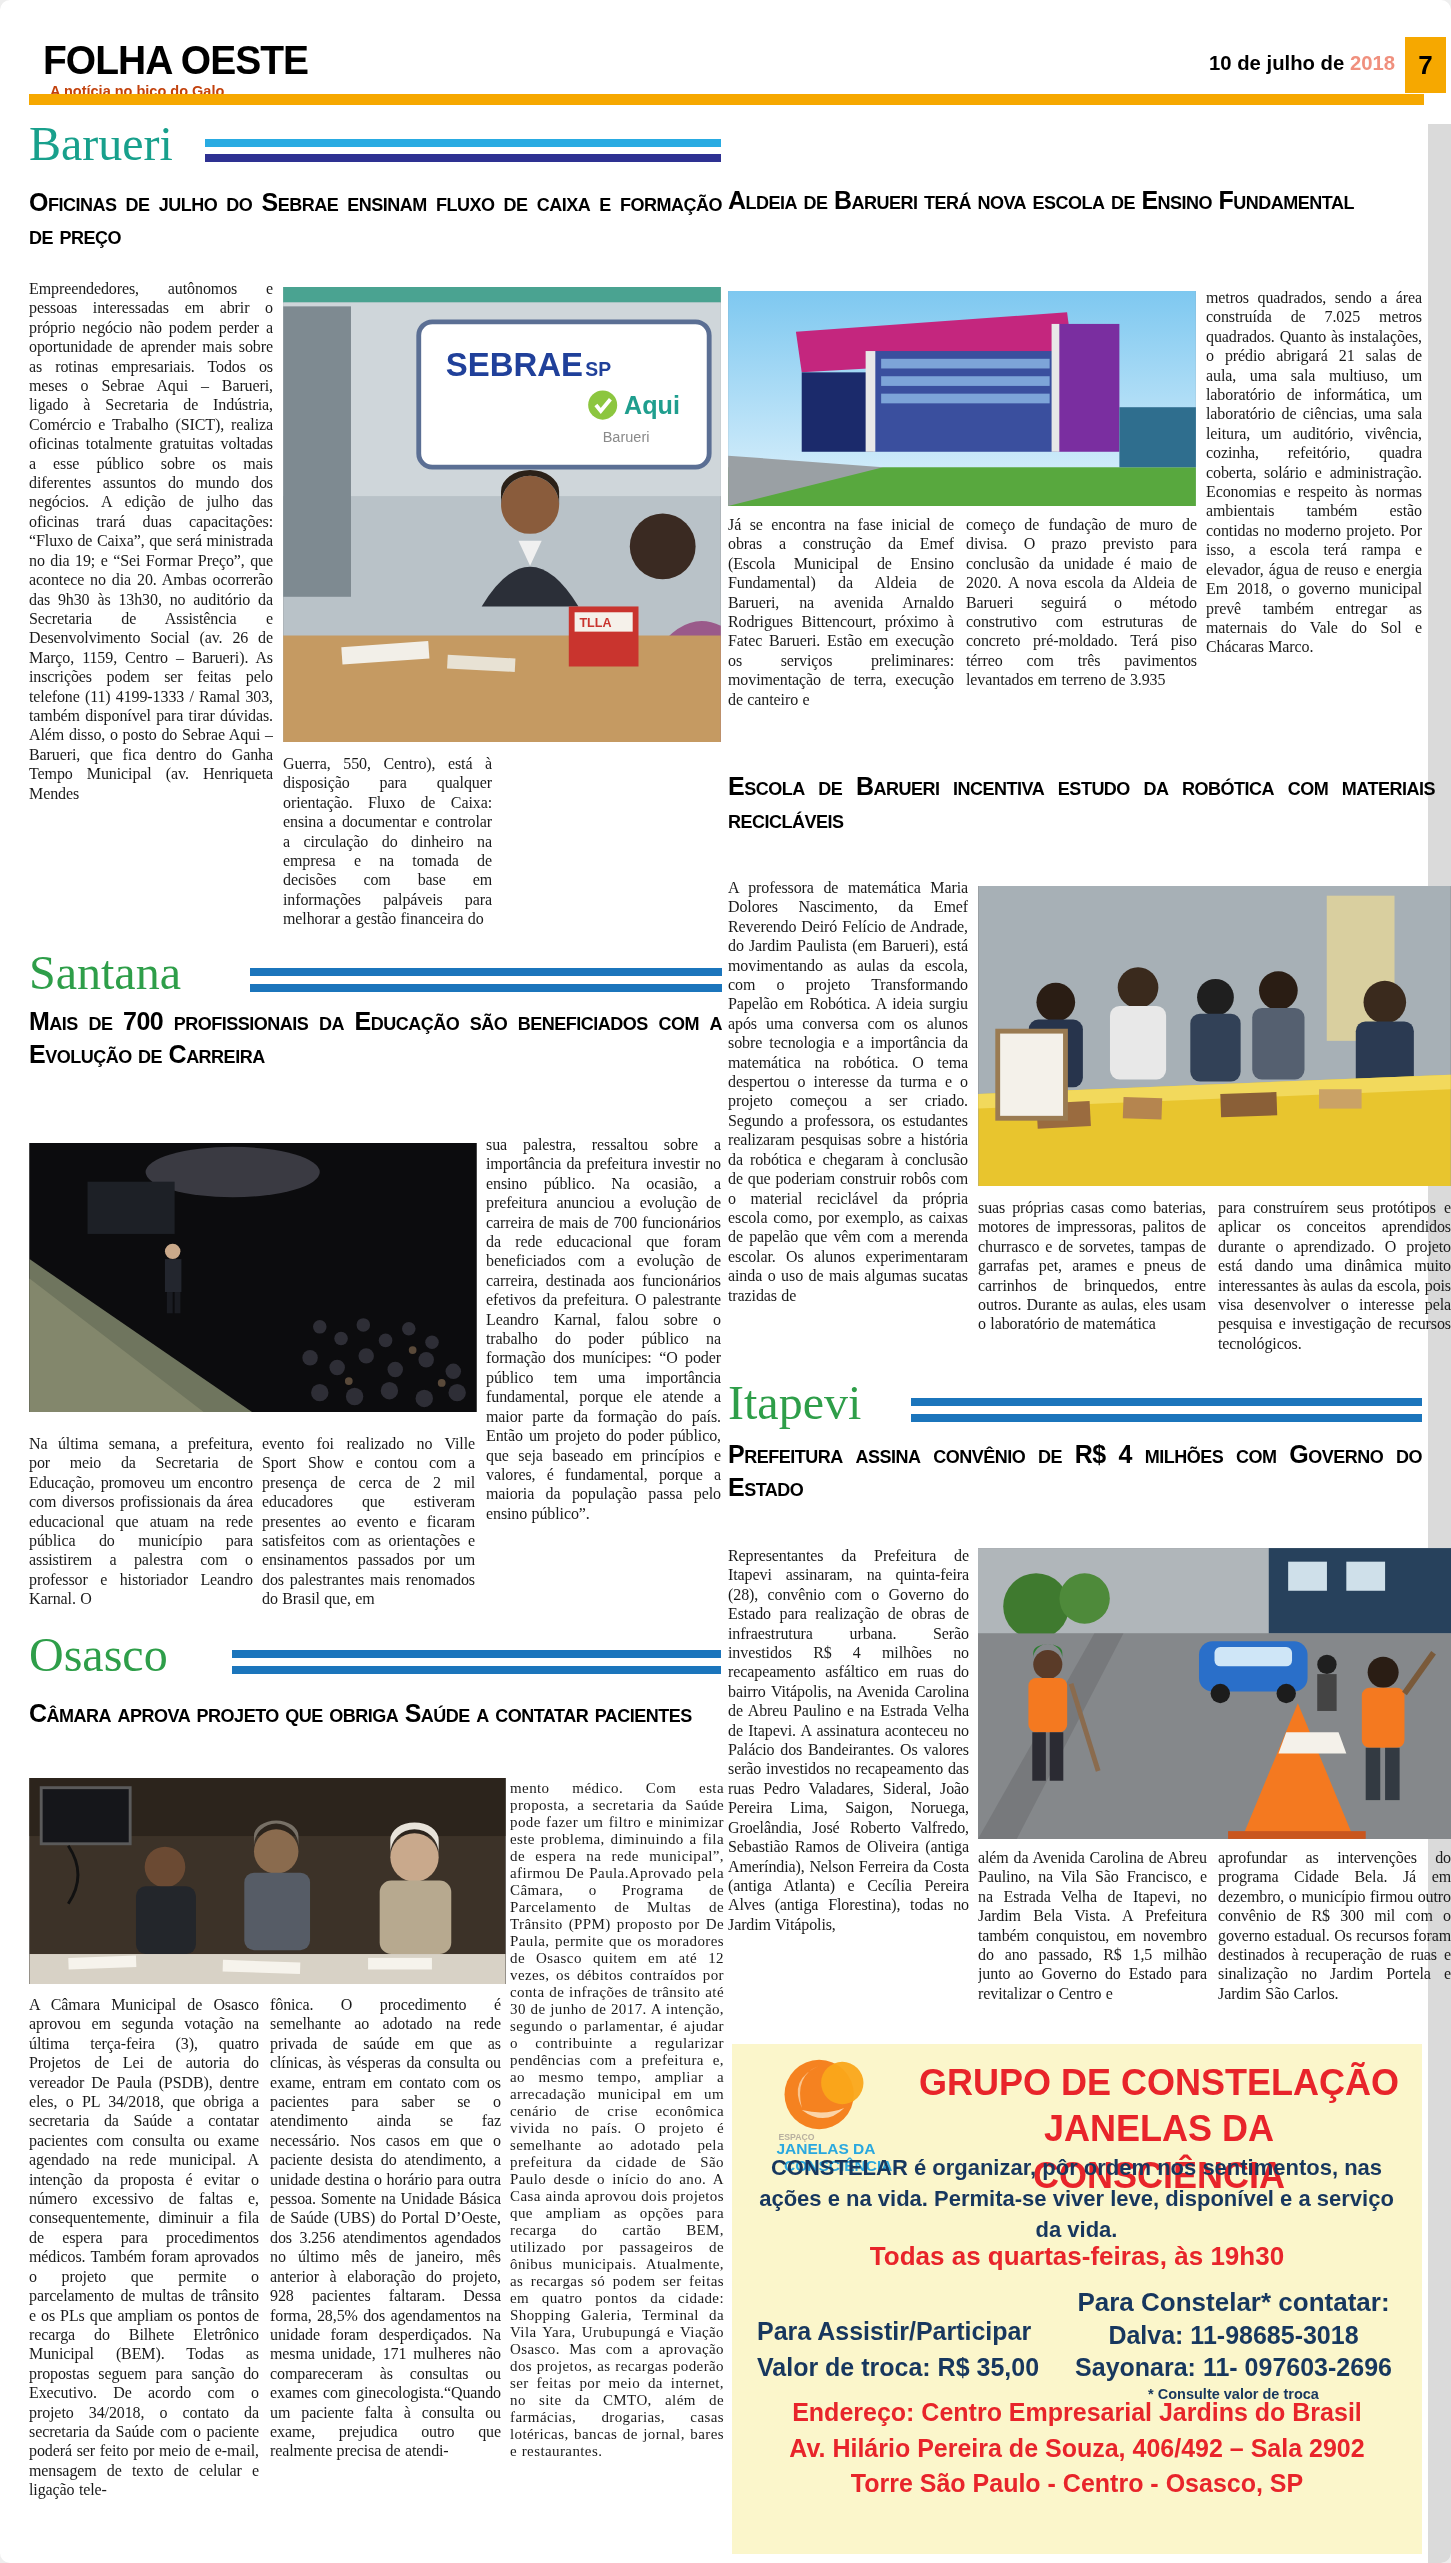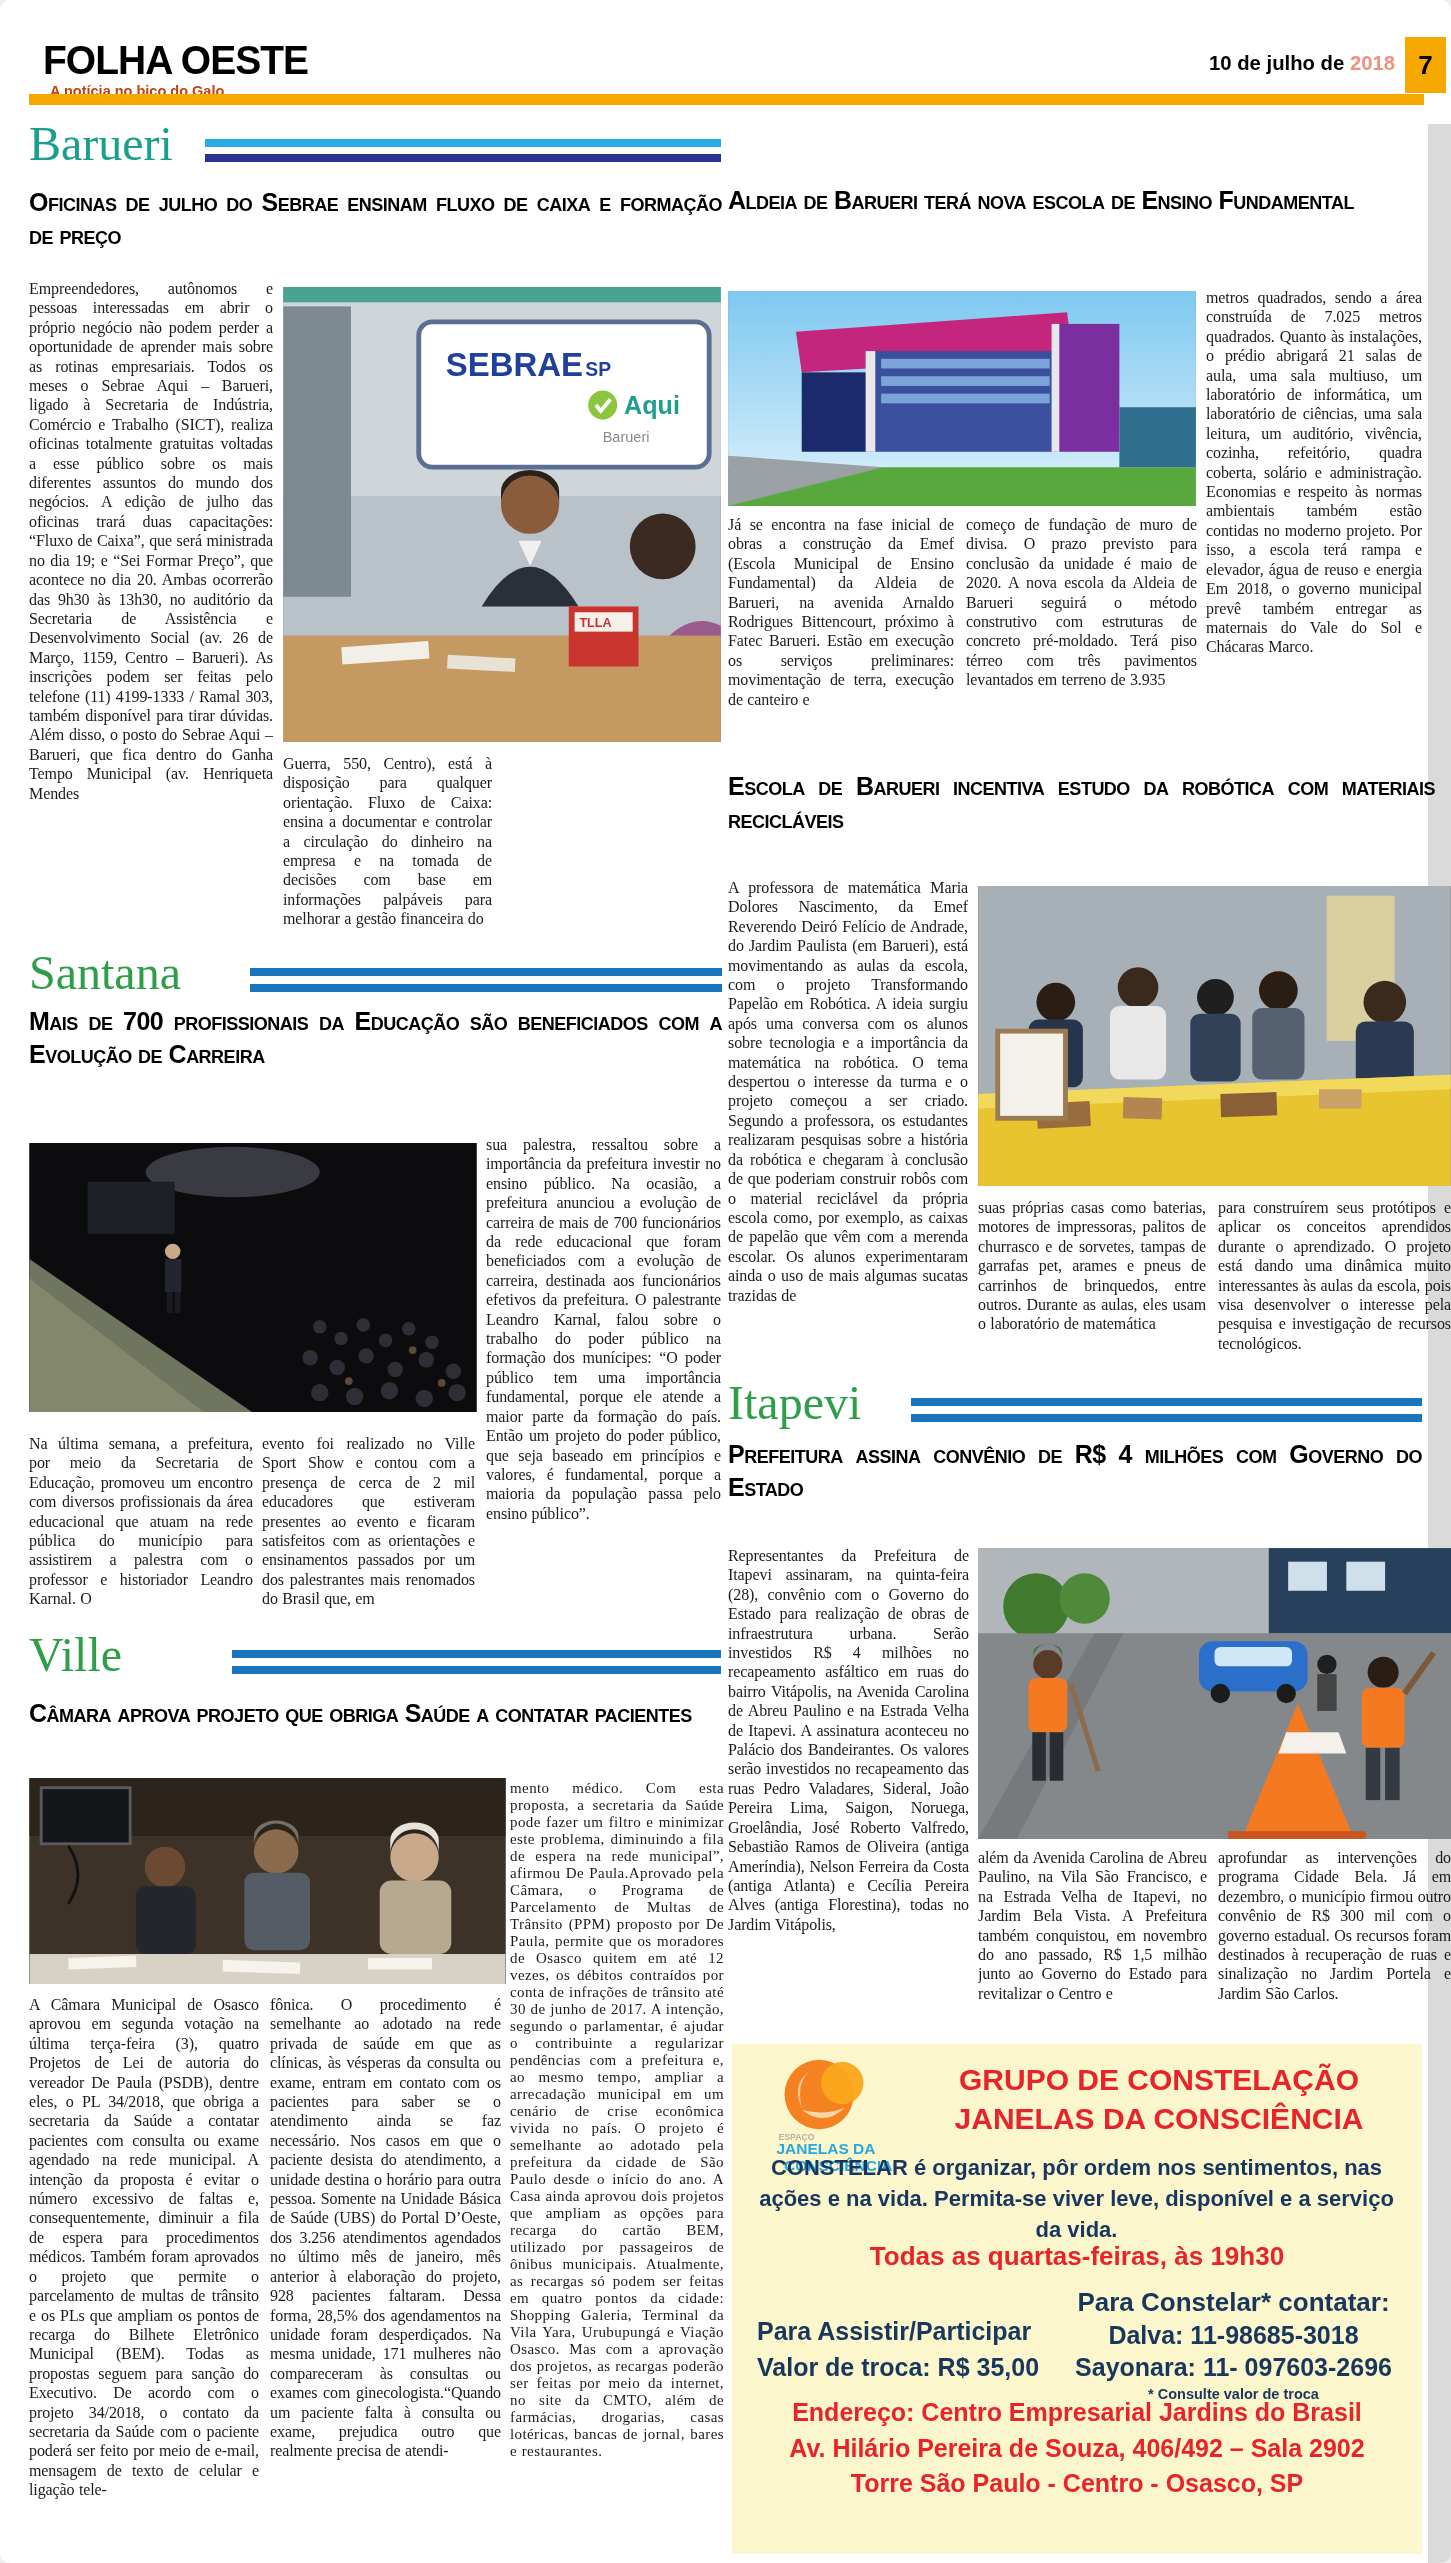--- a/index.html
+++ b/index.html
@@ -35,21 +35,21 @@
   .col{position:absolute;text-align:justify;font-size:16px;line-height:19.4px;
     overflow:hidden;letter-spacing:-0.1px;word-spacing:0.5px;}
   .col-tight{font-size:15px;line-height:17px;letter-spacing:0.4px;}
   
   .photo{position:absolute;overflow:hidden;background:#888;}
   .photo svg{display:block;}
   
   .ad{position:absolute;left:732px;top:2044px;width:690px;height:510px;
     background:var(--ad-bg,#FBF6CB);font-family:"Liberation Sans",sans-serif;}
   .ad-title{position:absolute;left:182px;top:15.5px;width:490px;text-align:center;
-    font-weight:bold;font-size:30px;line-height:1.3;color:var(--ad-red,#E8242A);}
+    font-weight:bold;font-size:36px;line-height:1.3;color:var(--ad-red,#E8242A);}
   .ad-intro{position:absolute;left:21px;top:108px;width:647px;text-align:center;
     font-weight:bold;font-size:22px;line-height:1.42;color:var(--ad-blue,#17375E);}
   .ad-schedule{position:absolute;left:0;top:197px;width:100%;text-align:center;
     font-weight:bold;font-size:26px;color:var(--ad-red,#E8242A);}
   .ad-left{position:absolute;left:25px;top:269px;width:300px;
     font-weight:bold;font-size:25px;line-height:1.45;color:var(--ad-blue,#17375E);}
   .ad-right{position:absolute;left:333px;top:242px;width:337px;text-align:center;
     font-weight:bold;color:var(--ad-blue,#17375E);}
   .ad-right .rt{font-size:26px;line-height:1.25;}
   .ad-right .rc{font-size:25px;line-height:1.3;}
@@ -205,21 +205,21 @@
           <circle cx="330" cy="246" r="4"></circle>
           <circle cx="396" cy="214" r="4"></circle>
           <circle cx="426" cy="248" r="4"></circle>
         </g>
     </svg>
   </div>
   <div class="col" style="left:486px;top:1135px;width:235px;height:484px;">sua palestra, ressaltou sobre a importância da prefeitura investir no ensino público. Na ocasião, a prefeitura anunciou a evolução de carreira de mais de 700 funcionários da rede educacional que foram beneficiados com a evolução de carreira, destinada aos funcionários efetivos da prefeitura. O palestrante Leandro Karnal, falou sobre o trabalho do poder público na formação dos munícipes: “O poder público tem uma importância fundamental, porque ele atende a maior parte da formação do país. Então um projeto do poder público, que seja baseado em princípios e valores, é fundamental, porque a maioria da população passa pelo ensino público”.</div>
   <div class="col" style="left:29px;top:1434px;width:224px;height:192px;">Na última semana, a prefeitura, por meio da Secretaria de Educação, promoveu um encontro com diversos profissionais da área educacional que atuam na rede pública do município para assistirem a palestra com o professor e historiador Leandro Karnal. O</div>
   <div class="col" style="left:262px;top:1434px;width:213px;height:192px;">evento foi realizado no Ville Sport Show e contou com a presença de cerca de 2 mil educadores que estiveram presentes ao evento e ficaram satisfeitos com as orientações e ensinamentos passados por um dos palestrantes mais renomados do Brasil que, em</div>
 
-  <div class="sec-title t-green" style="left:29px;top:1631px;">Ville</div>
+  <div class="sec-title t-green" style="left:29px;top:1631px;">Osasco</div>
   <div class="sec-line l-blue" style="left:232px;top:1650px;width:489px;"></div>
   <div class="sec-line l-blue" style="left:232px;top:1666px;width:489px;"></div>
 
   <div class="headline" style="left:29px;top:1697px;width:693px;height:93px;">Câmara aprova projeto que obriga Saúde a contatar pacientes</div>
   <div class="photo" style="left:29px;top:1778px;width:477px;height:206px;">
     <svg width="477" height="206" viewBox="0 0 492 213">
       <rect width="492" height="213" fill="#3c3228"></rect>
       <rect x="0" y="0" width="492" height="60" fill="#2c241c"></rect>
       <rect x="12" y="10" width="92" height="58" fill="#15161a" stroke="#5a5a5a" stroke-width="3"></rect>
       <path d="M40 70 q20 30 0 60" stroke="#111" stroke-width="3" fill="none"></path>

